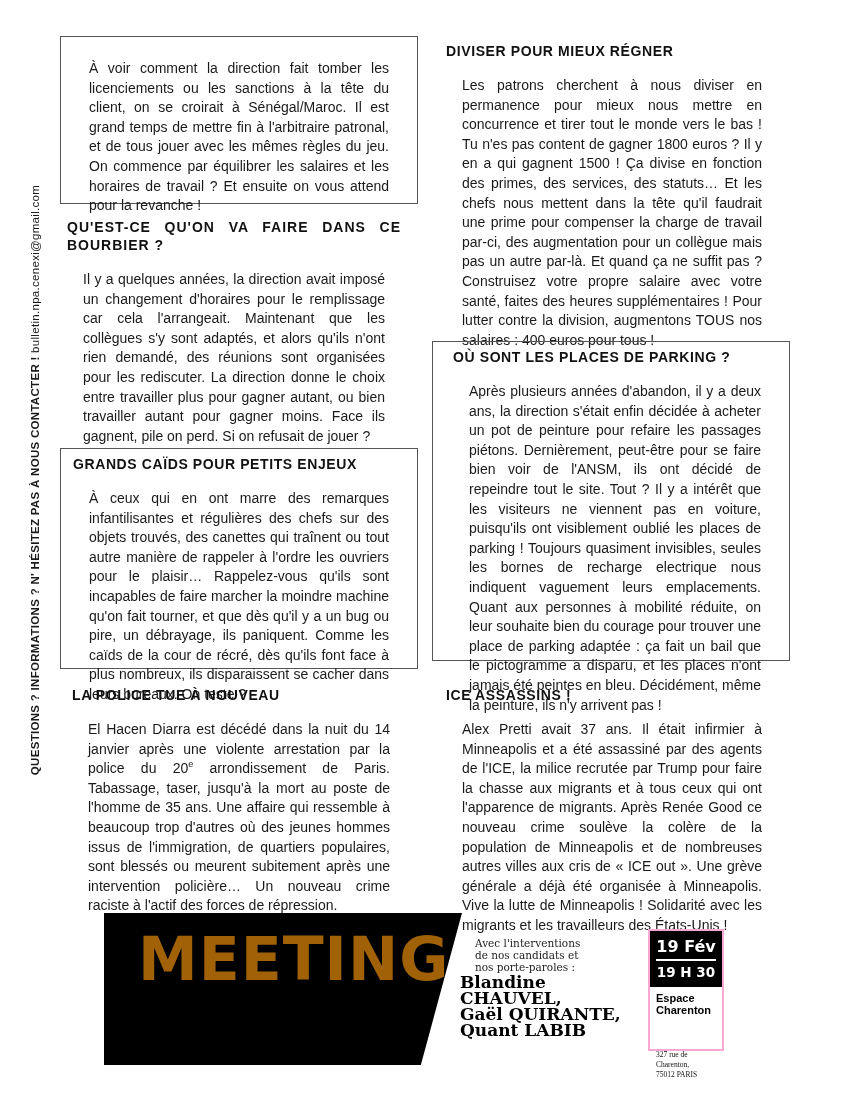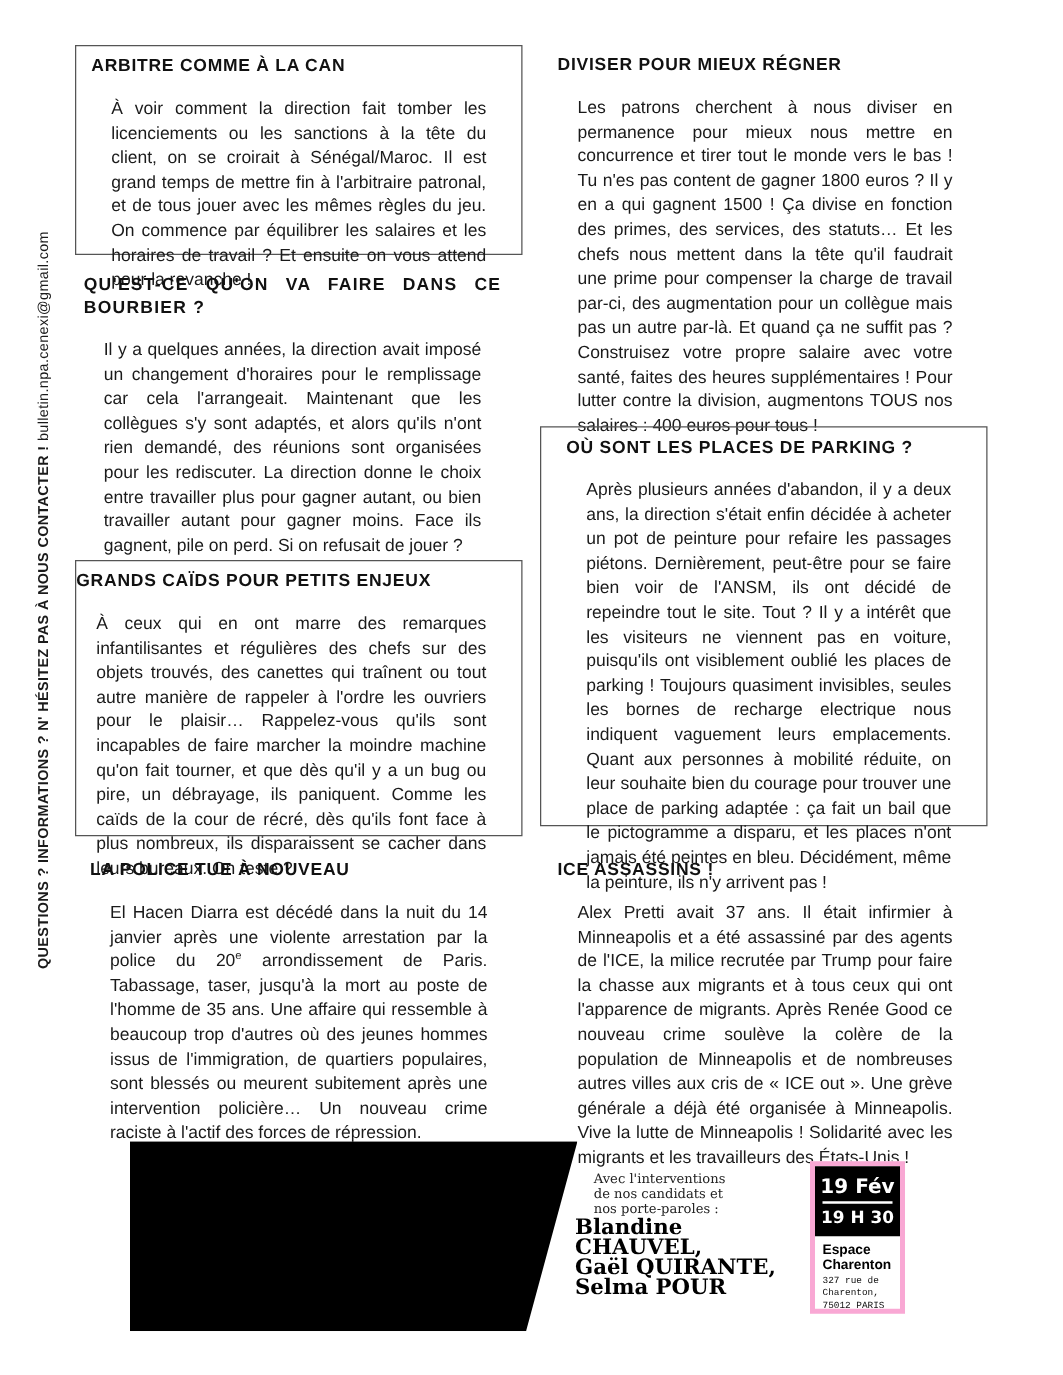--- a/index.html
+++ b/index.html
@@ -27,79 +27,78 @@
     hyphens: auto; color: #1a1a1a;
   }
   sup { font-size: 9px; line-height: 0; }
 
   .banner-black {
     position: absolute; left: 104px; top: 913px; width: 358px; height: 152px;
     background: #000;
     clip-path: polygon(0 0, 100% 0, 88.5% 100%, 0 100%);
   }
   .meeting-title {
-    position: absolute; left: 138px; top: 928px; color: #000000;
+    position: absolute; left: 138px; top: 928px; color: #a16207;
     font-family: "DejaVu Sans", sans-serif; font-weight: bold;
     font-size: 60px; line-height: 62px; letter-spacing: 1px;
   }
   .meeting-sub {
     position: absolute; left: 138px; top: 990px; color: #000000;
     font-family: "DejaVu Sans", sans-serif; font-weight: bold;
     font-size: 21px; line-height: 24px;
   }
   .speakers-intro {
     position: absolute; left: 475px; top: 937px; width: 160px;
     font-family: "DejaVu Serif", serif; font-size: 10.5px; line-height: 12px; color: #222;
   }
   .speakers {
     position: absolute; left: 460px; top: 974px; width: 180px;
     font-family: "DejaVu Serif", serif; font-weight: bold;
     font-size: 17px; line-height: 16px; color: #000;
   }
   .event-card {
     position: absolute; left: 648px; top: 929px; width: 76px; height: 122px;
-    border: 4px solid #f9a8d4; box-sizing: border-box; background: #fff;
+    border: 2px solid #f9a8d4; box-sizing: border-box; background: #fff;
   }
   .event-card .top {
     background: #000; color: #fff; text-align: center; height: 56px;
     font-family: "DejaVu Sans", sans-serif; font-weight: bold;
   }
   .event-card .date { font-size: 16px; line-height: 20px; padding-top: 6px; }
   .event-card .rule { height: 2px; background: #fff; margin: 2px 6px 2px 6px; }
   .event-card .time { font-size: 13.5px; line-height: 18px; }
   .event-card .place {
     font-family: Liberation Sans, sans-serif; font-weight: bold;
     font-size: 11px; line-height: 12px; padding: 5px 0 0 6px; color: #000;
   }
   .event-card .addr {
-    font-family: Liberation Mono, monospace; font-size: 7.5px; line-height: 10px;
-    padding: 2px 0 0 6px; color: #111;
+    font-family: Liberation Serif, serif; font-size: 7.5px; line-height: 10px;
+    padding: 2px 0 0 6px; color: #111; margin-top: 32px;
   }
 </style>
 </head>
 <body>
 
 <div class="sidebar">
   <div class="sidebar-text">
     <span class="strong">QUESTIONS ? INFORMATIONS ? N' HÉSITEZ PAS À NOUS CONTACTER !</span>
     <span>bulletin.npa.cenexi@gmail.com</span>
   </div>
 </div>
 
 <div class="article boxed" style="left:60px; top:36px; width:358px; height:168px; padding:6px 12px 0 12px;">
-  <h2>ARBITRE COMME À LA CAN</h2>
   <p>À voir comment la direction fait tomber les licenciements ou les sanctions à la tête du client, on se croirait à Sénégal/Maroc. Il est grand temps de mettre fin à l'arbitraire patronal, et de tous jouer avec les mêmes règles du jeu. On commence par équilibrer les salaires et les horaires de travail ? Et ensuite on vous attend pour la revanche !</p>
 </div>
 
 <div class="article" style="left:55px; top:218px; width:358px; padding:0 12px;">
   <h2 style="text-align:justify; letter-spacing:1px;">QU'EST-CE QU'ON VA FAIRE DANS CE BOURBIER ?</h2>
   <p>Il y a quelques années, la direction avait imposé un changement d'horaires pour le remplissage car cela l'arrangeait. Maintenant que les collègues s'y sont adaptés, et alors qu'ils n'ont rien demandé, des réunions sont organisées pour les rediscuter. La direction donne le choix entre travailler plus pour gagner autant, ou bien travailler autant pour gagner moins. Face ils gagnent, pile on perd. Si on refusait de jouer ?</p>
 </div>
 
-<div class="article boxed" style="left:60px; top:448px; width:358px; height:221px; padding:6px 12px 0 0;">
+<div class="article boxed" style="left:60px; top:448px; width:358px; height:221px; padding:6px 12px 0 12px;">
   <h2>GRANDS CAÏDS POUR PETITS ENJEUX</h2>
   <p>À ceux qui en ont marre des remarques infantilisantes et régulières des chefs sur des objets trouvés, des canettes qui traînent ou tout autre manière de rappeler à l'ordre les ouvriers pour le plaisir… Rappelez-vous qu'ils sont incapables de faire marcher la moindre machine qu'on fait tourner, et que dès qu'il y a un bug ou pire, un débrayage, ils paniquent. Comme les caïds de la cour de récré, dès qu'ils font face à plus nombreux, ils disparaissent se cacher dans leurs bureaux. On teste ?</p>
 </div>
 
 <div class="article" style="left:60px; top:686px; width:358px; padding:0 12px;">
   <h2>LA POLICE TUE À NOUVEAU</h2>
   <p><span>El Hacen Diarra est décédé dans la nuit du 14 janvier après une violente arrestation par la police du 20</span><sup>e</sup><span> arrondissement de Paris. Tabassage, taser, jusqu'à la mort au poste de l'homme de 35 ans. Une affaire qui ressemble à beaucoup trop d'autres où des jeunes hommes issus de l'immigration, de quartiers populaires, sont blessés ou meurent subitement après une intervention policière… Un nouveau crime raciste à l'actif des forces de répression.</span></p>
 </div>
 
 <div class="article" style="left:434px; top:42px; width:356px; padding:0 12px;">
@@ -125,21 +124,21 @@
 </div>
 
 <div class="speakers-intro">
   <div>Avec l'interventions</div>
   <div>de nos candidats et</div>
   <div>nos porte-paroles :</div>
 </div>
 <div class="speakers">
   <div>Blandine CHAUVEL,</div>
   <div>Gaël QUIRANTE,</div>
-  <div>Selma POUR</div>
+  <div>Quant LABIB</div>
 </div>
 
 <div class="event-card">
   <div class="top">
     <div class="date">19 Fév</div>
     <div class="rule"></div>
     <div class="time">19 H 30</div>
   </div>
   <div class="place">
     <div>Espace</div>

